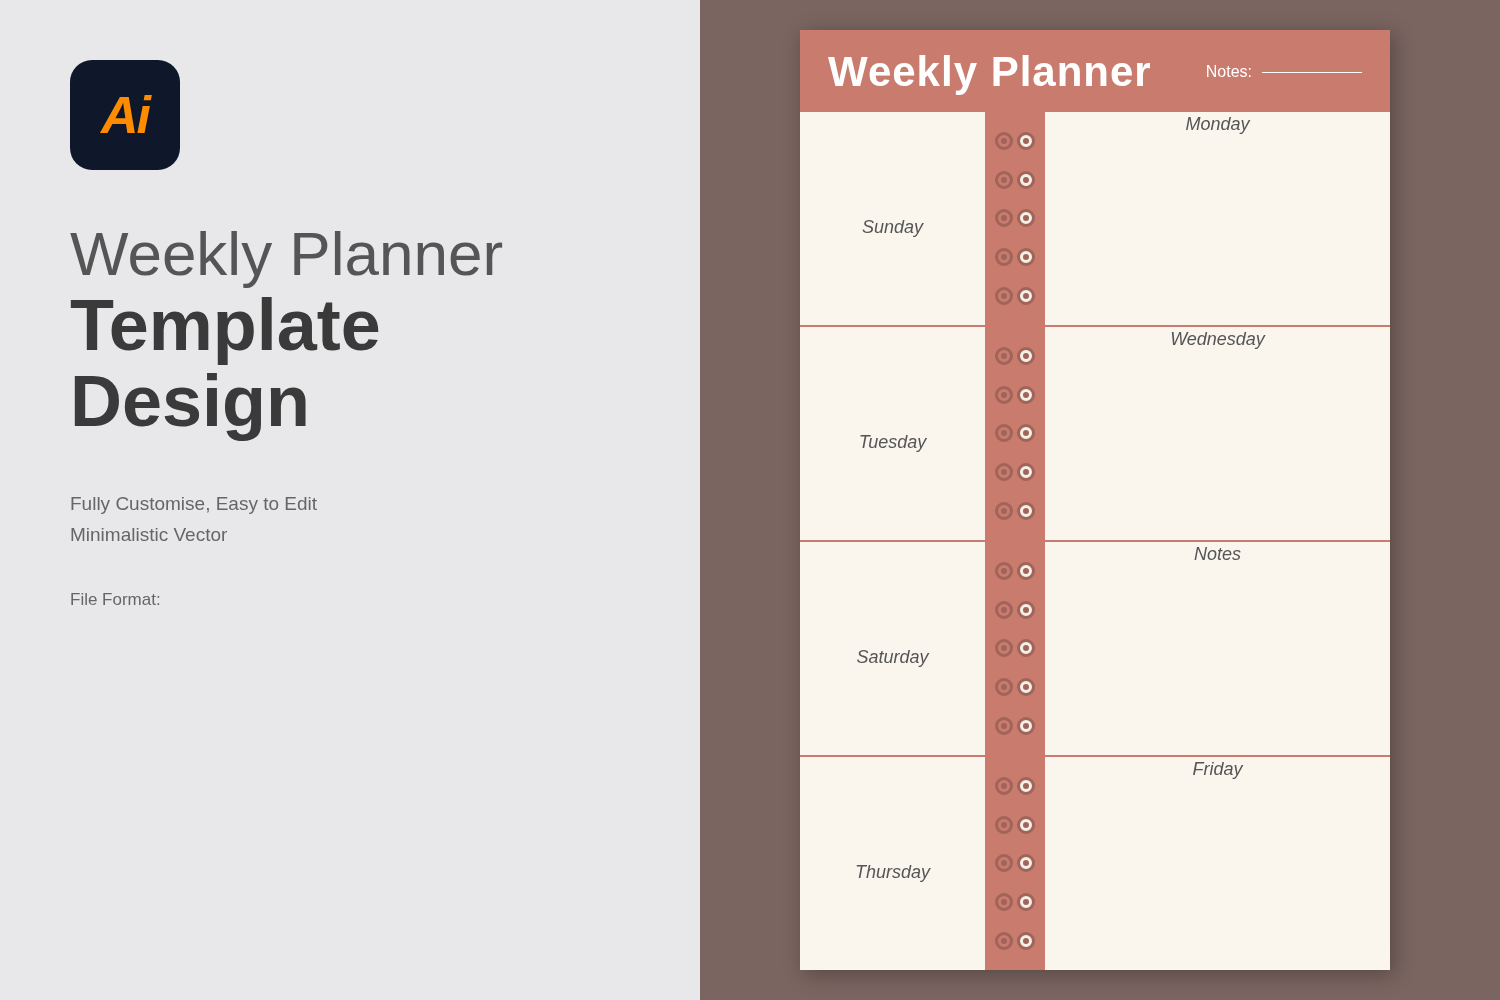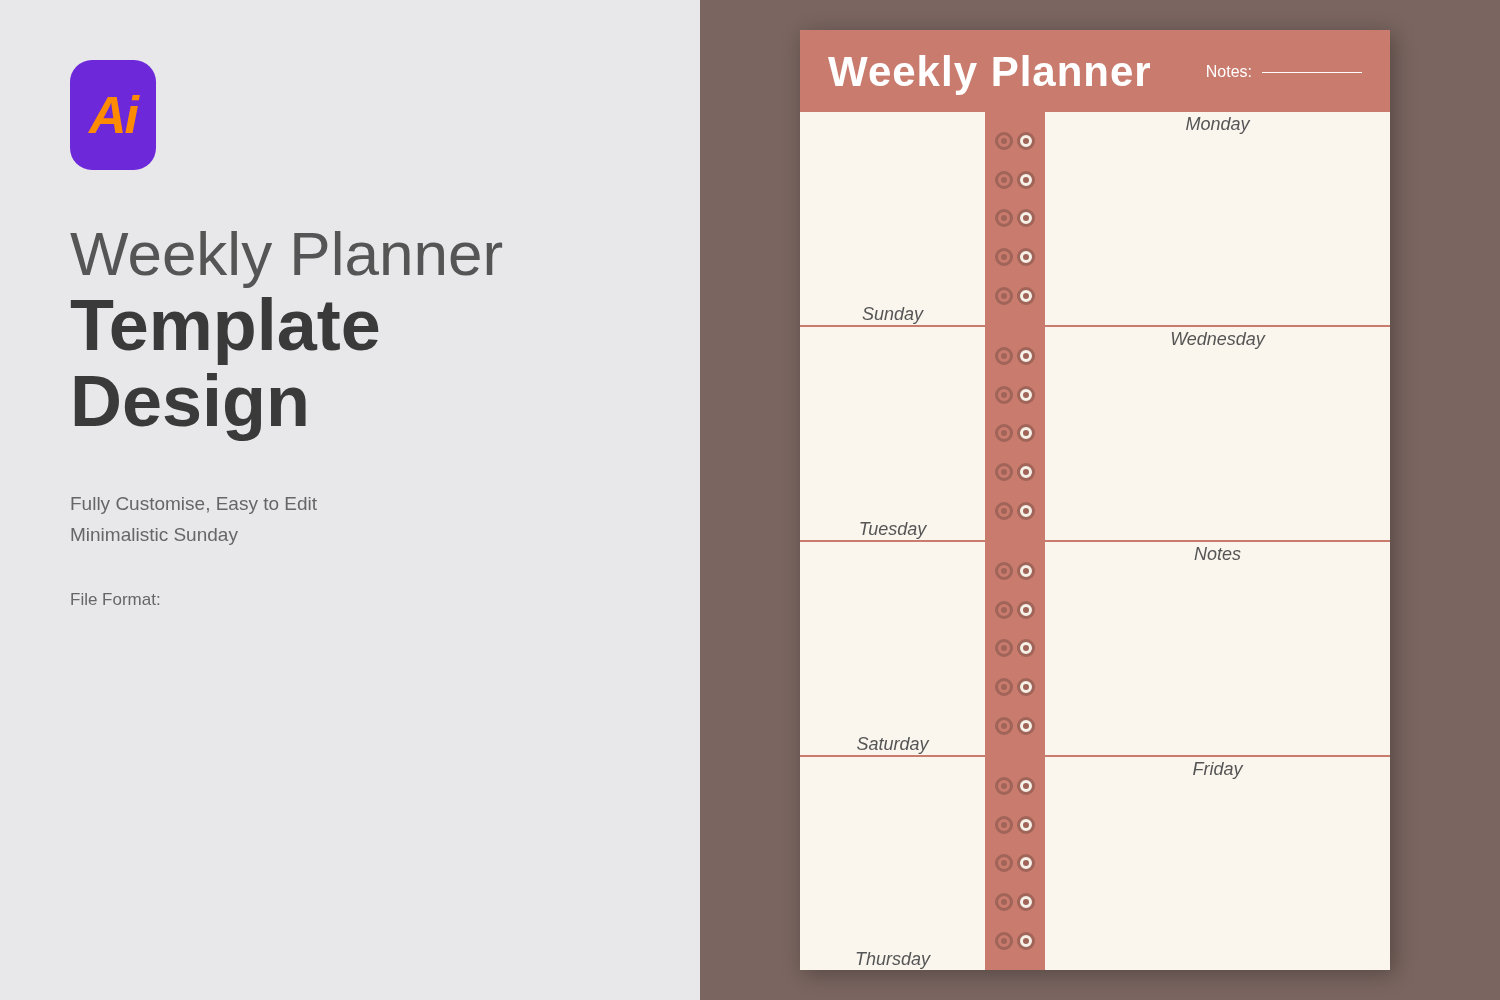--- a/index.html
+++ b/index.html
@@ -16,23 +16,23 @@
       width: 700px;
       height: 1000px;
       background: #e8e8eb;
       display: flex;
       flex-direction: column;
       padding: 60px 70px;
       flex-shrink: 0;
     }
 
     .ai-logo {
-      width: 86px;
+      width: 110px;
       height: 110px;
-      background: #6d28d9;
+      background: #0f172a;
       border-radius: 22px;
       display: flex;
       align-items: center;
       justify-content: center;
       margin-bottom: 50px;
     }
 
     .ai-logo-text {
       font-size: 52px;
       font-weight: bold;
@@ -157,21 +157,21 @@
       flex: 1;
     }
 
     .grid-row:last-child {
       border-bottom: none;
     }
 
     .day-cell {
       width: 185px;
       display: flex;
-      align-items: flex-end;
+      align-items: center;
       justify-content: center;
       padding-top: 18px;
       background: #faf6ee;
       flex-shrink: 0;
     }
 
     .day-label {
       font-size: 18px;
       color: #555;
       font-style: italic;
@@ -250,21 +250,21 @@
   </div>
 
   <div class="main-title-light">Weekly Planner</div>
   <div class="main-title-bold">
     <span>Template</span><br>
     <span>Design</span>
   </div>
 
   <div class="description">
     <span>Fully Customise, Easy to Edit</span><br>
-    <span>Minimalistic Sunday</span>
+    <span>Minimalistic Vector</span>
   </div>
 
   <div class="file-format-label">File Format:</div>
 
 </div>
 
 <div class="right-panel">
   <div class="planner">
 
     <div class="planner-header">

